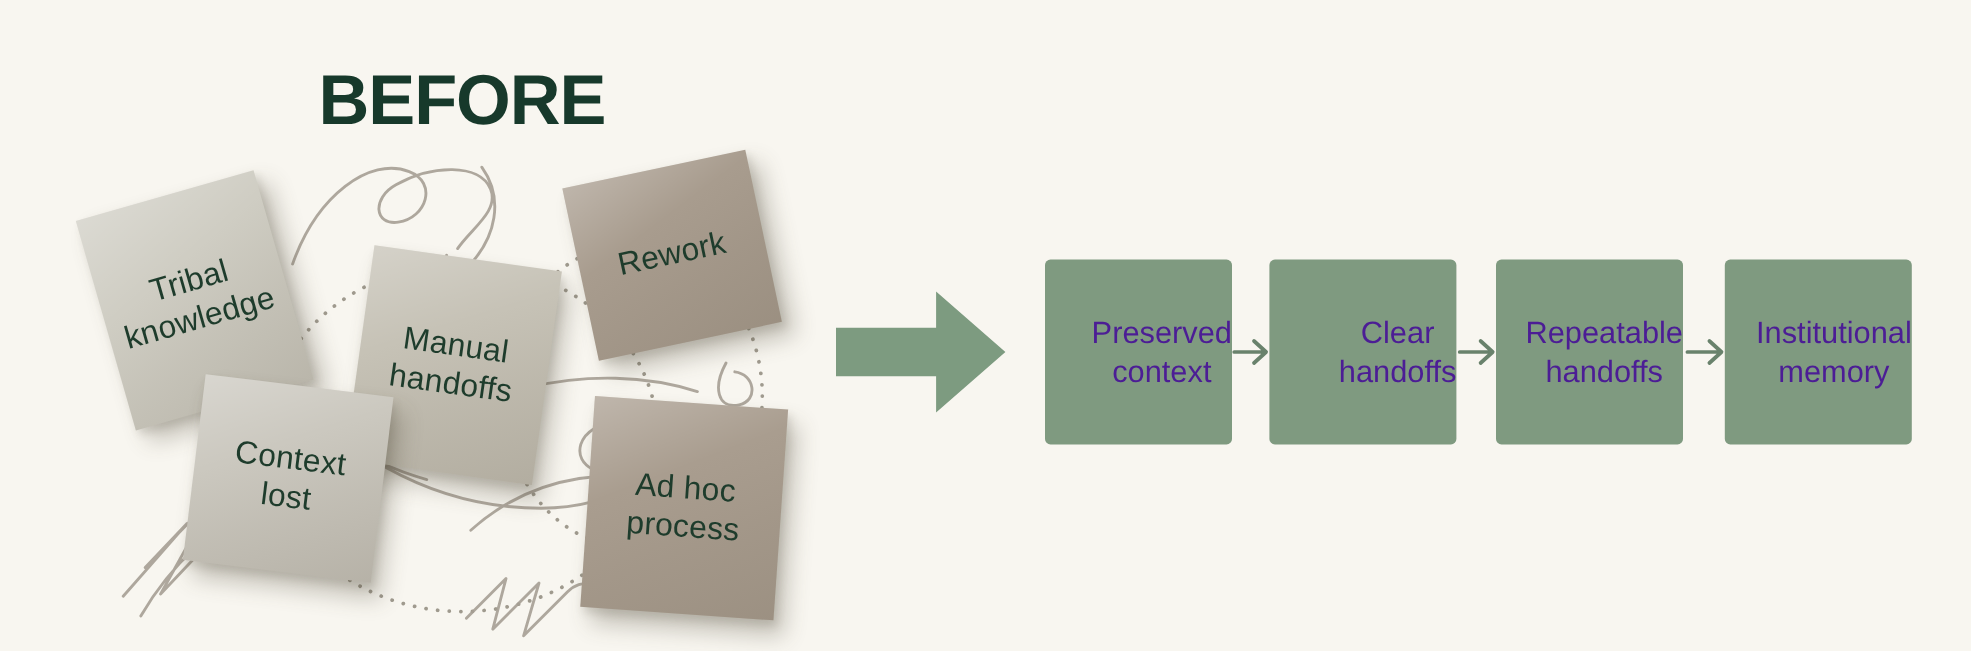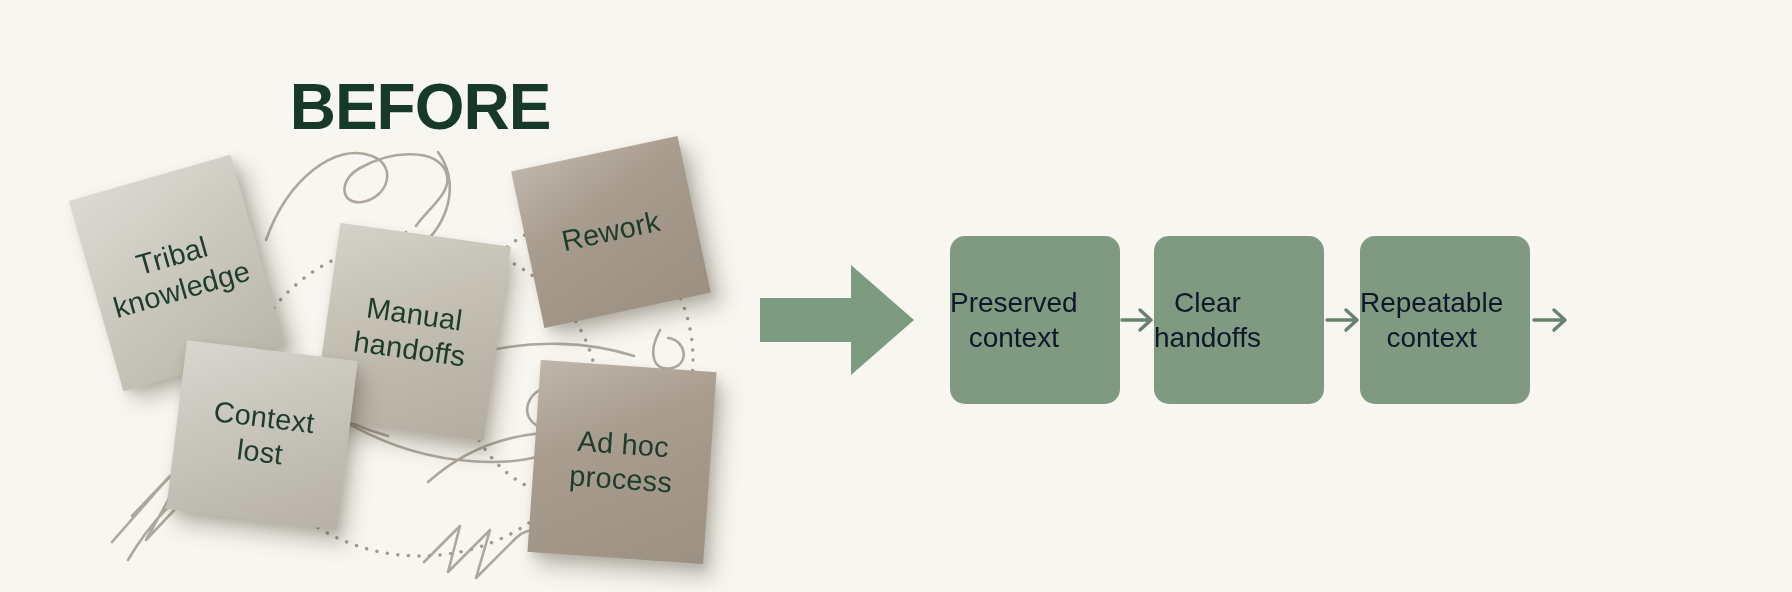--- a/index.html
+++ b/index.html
@@ -5,21 +5,21 @@
   html,body{margin:0;padding:0;}
   body{
     width:1792px;height:592px;overflow:hidden;position:relative;
     background:#f8f6f0;
     font-family:"Liberation Sans","DejaVu Sans",sans-serif;
   }
   .canvas{position:absolute;inset:0;}
 
   
   .title{
-    position:absolute;top:70px;transform:translateX(-50%);
+    position:absolute;top:54px;transform:translateX(-50%);
     font-size:64px;font-weight:800;letter-spacing:-1px;
     color:#17392b;white-space:nowrap;
   }
   .title-before{left:420px;}
   .title-after{left:1347px;}
 
   
   .doodles{position:absolute;left:0;top:0;z-index:1;}
   .pen{fill:none;stroke:#a59f93;stroke-width:2.6;stroke-linecap:round;stroke-linejoin:round;opacity:.9;}
   .dot{fill:none;stroke:#8f8a7c;stroke-width:3.4;stroke-linecap:round;stroke-dasharray:.1 10.5;opacity:.85;}
@@ -41,23 +41,23 @@
 
   
   .big-arrow{position:absolute;left:0;top:0;z-index:2;}
 
   
   .flow{
     position:absolute;left:950px;top:236px;height:168px;z-index:2;
     display:flex;align-items:center;
   }
   .step{
-    width:170px;height:168px;border-radius:15px;background:#7f9a80;
-    display:flex;align-items:center;justify-content:flex-start;text-align:center;
-    color:#0f172a;font-size:28px;font-weight:500;line-height:1.25;
+    width:170px;height:168px;border-radius:5px;background:#7f9a80;
+    display:flex;align-items:center;justify-content:flex-end;text-align:center;
+    color:#4c1d95;font-size:28px;font-weight:500;line-height:1.25;
   }
   .step-label{white-space:pre-line;}
   .connector{flex:0 0 auto;display:block;}
 </style>
 </head>
 <body>
 
 <div class="canvas">
 
   <svg class="doodles" width="1792" height="592" viewBox="0 0 1792 592" aria-hidden="true">
@@ -107,20 +107,24 @@
     </svg>
     <div class="step">
       <span class="step-label">Clear
 handoffs</span>
     </div>
     <svg class="connector" width="36" height="34" viewBox="0 0 36 34" aria-hidden="true">
       <path d="M3 17 H30 M22 7 L33 17 L22 27" fill="none" stroke="#69826c" stroke-width="3.4" stroke-linecap="round" stroke-linejoin="round"></path>
     </svg>
     <div class="step">
       <span class="step-label">Repeatable
-context</span>
+handoffs</span>
     </div>
     <svg class="connector" width="38" height="34" viewBox="0 0 38 34" aria-hidden="true">
       <path d="M4 17 H32 M24 7 L35 17 L24 27" fill="none" stroke="#69826c" stroke-width="3.4" stroke-linecap="round" stroke-linejoin="round"></path>
     </svg>
+    <div class="step">
+      <span class="step-label">Institutional
+memory</span>
+    </div>
   </div>
 
 </div>
 
 </body></html>

